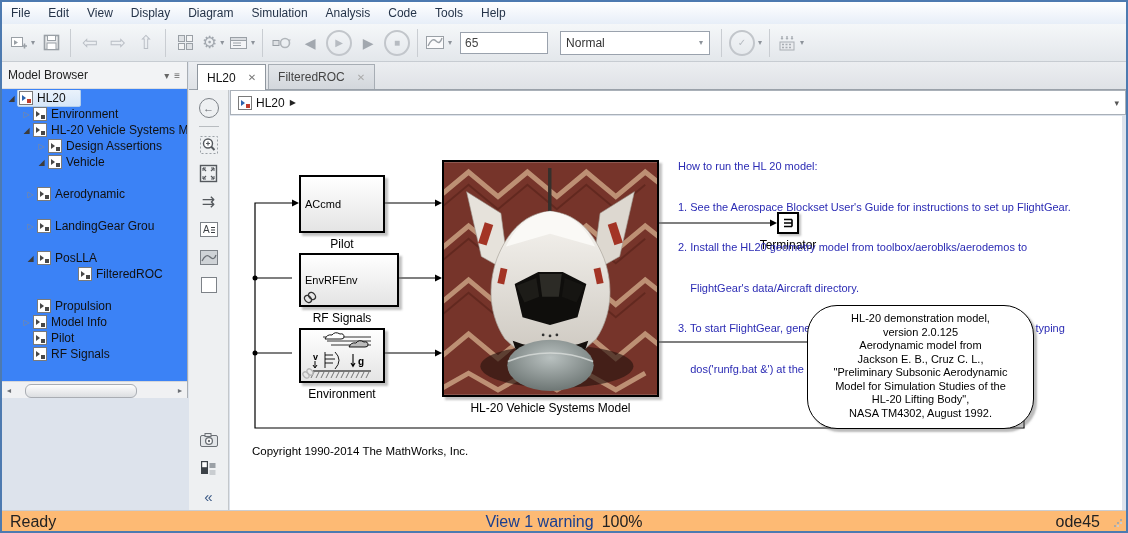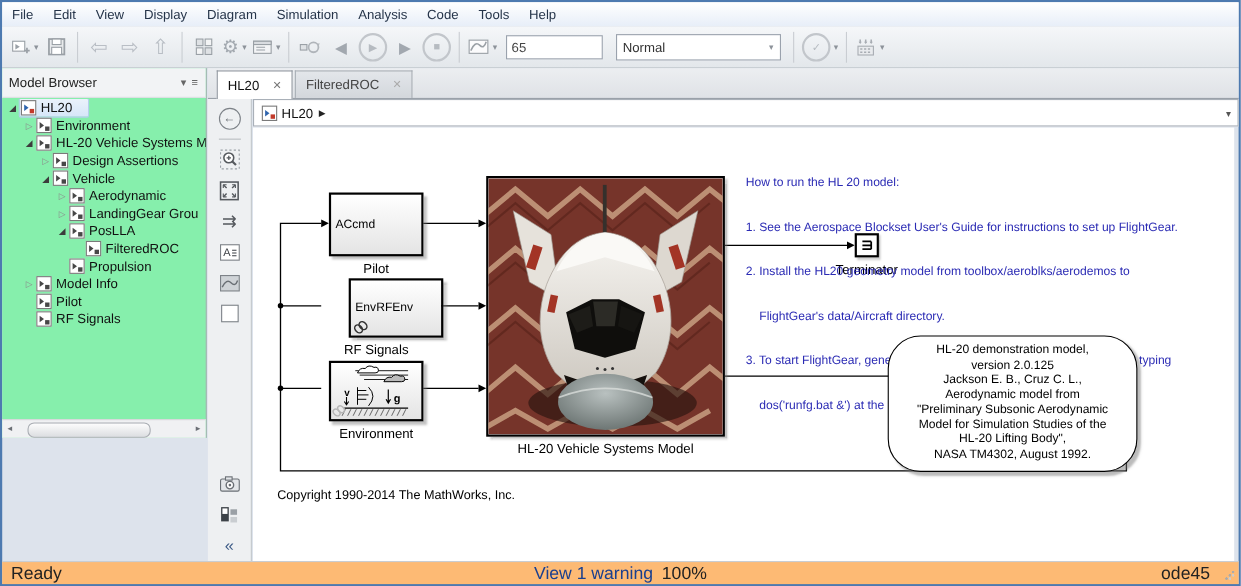--- a/index.html
+++ b/index.html
@@ -23,34 +23,34 @@
   .circbtn{width:22px;height:22px;border:2px solid #c2c6cb;border-radius:50%;
     display:flex;align-items:center;justify-content:center;color:#b6bbc1;font-size:10px;}
   .bigarrow{font-size:19px;color:#b9bec5;}
   #stop-time{width:78px;height:20px;border:1px solid #9aa2ad;font-size:12px;color:#444;
     padding:0 4px;margin:4px 6px;font-family:"Liberation Sans",sans-serif;}
   #sim-mode{width:148px;height:22px;border:1px solid #9aa2ad;background:#fff;
     display:flex;align-items:center;font-size:12px;color:#333;margin:0 6px;}
   #sim-mode .lbl{flex:1;padding-left:5px;}
   #sim-mode .dd{margin-right:6px;}
   
-  #browser{position:absolute;left:2px;top:62px;width:186px;height:336px;background:#86efac;
+  #browser{position:absolute;left:2px;top:62px;width:186px;height:336px;background:#3b82f6;
     border-right:1px solid #a9aeb4;box-sizing:border-box;}
   #browser-header{height:26px;background:#f2f3f5;border-bottom:1px solid #dcdee1;
     display:flex;align-items:center;font-size:12px;color:#222;padding:0 6px;}
   #browser-header .title{flex:1;}
   #browser-header .hicon{color:#666;font-size:10px;letter-spacing:1px;}
   #tree{position:absolute;top:28px;left:0;right:0;bottom:16px;overflow:hidden;font-size:12px;color:#111;}
   .trow{height:16px;display:flex;align-items:center;white-space:nowrap;}
   .exp{width:11px;font-size:8px;color:#555;text-align:center;flex:none;}
   .exp.e::before{content:"◢";color:#3c3c3c;}
   .exp.c::before{content:"▷";color:#8a8a8a;}
   .exp.n::before{content:"";}
   .lv0{padding-left:4px;} .lv1{padding-left:19px;} .lv2{padding-left:34px;}
-  .lv3{padding-left:49px;} .lv4{padding-left:64px;}
+  .lv3{padding-left:23px;margin-top:16px;} .lv4{padding-left:64px;}
   .bicon{width:12px;height:12px;border:1px solid #7a7a7a;background:#fff;position:relative;
     flex:none;margin:0 4px 0 1px;}
   .bicon::before{content:"";position:absolute;left:2px;top:3px;border-left:4px solid #474747;
     border-top:3px solid transparent;border-bottom:3px solid transparent;}
   .bicon::after{content:"";position:absolute;right:1px;bottom:1px;width:4px;height:4px;background:#474747;}
   .bicon.root::before{border-left-color:#2e64ad;}
   .bicon.root::after{background:#c23b2b;}
   .selwrap{display:flex;align-items:center;height:16px;}
   .selwrap.sel{background:linear-gradient(#eaf2fb,#d6e6f8);border:1px solid #b4cfec;
     border-radius:2px;padding-right:14px;}
@@ -439,21 +439,21 @@
     </svg>
 
     <div class="blk" style="left:69px;top:59px;width:86px;height:58px;">
       <div class="ports">
         <span>AC</span>
         <span>cmd</span>
       </div>
     </div>
     <div class="blk-label" style="left:69px;top:121px;width:86px;">Pilot</div>
 
-    <div class="blk" style="left:87px;top:137px;width:86px;height:54px;">
+    <div class="blk" style="left:69px;top:137px;width:100px;height:54px;">
       <div class="ports">
         <span>Env</span>
         <span>RFEnv</span>
       </div>
       <svg class="chain" width="14" height="13" viewBox="0 0 14 13">
         <ellipse cx="5" cy="8" rx="3" ry="4" fill="none" stroke="#333" stroke-width="1.4" transform="rotate(-45 5 8)"></ellipse>
         <ellipse cx="9" cy="5" rx="3" ry="4" fill="none" stroke="#333" stroke-width="1.4" transform="rotate(-45 9 5)"></ellipse>
       </svg>
     </div>
     <div class="blk-label" style="left:69px;top:195px;width:86px;">RF Signals</div>
@@ -543,22 +543,22 @@
       <div>1. See the Aerospace Blockset User's Guide for instructions to set up FlightGear.</div>
       <div>2. Install the HL20 geometry model from toolbox/aeroblks/aerodemos to</div>
       <div>    FlightGear's data/Aircraft directory.</div>
       <div>3. To start FlightGear, generate run script and run generated batch file by typing</div>
       <div>    dos('runfg.bat &amp;') at the MATLAB command line.</div>
     </div>
 
     <div id="infobox" style="left:577px;top:189px;width:227px;height:124px;border-radius:30px;">
       <div>HL-20 demonstration model,</div>
       <div>version 2.0.125</div>
+      <div>Aerodynamic model from</div>
       <div>Jackson E. B., Cruz C. L.,</div>
-      <div>Aerodynamic model from</div>
       <div>"Preliminary Subsonic Aerodynamic</div>
       <div>Model for Simulation Studies of the</div>
       <div>HL-20 Lifting Body",</div>
       <div>NASA TM4302, August 1992.</div>
     </div>
 
     <div id="copyright" style="left:22px;top:329px;">Copyright 1990-2014 The MathWorks, Inc.</div>
   </div>
 
   <div id="statusbar">

